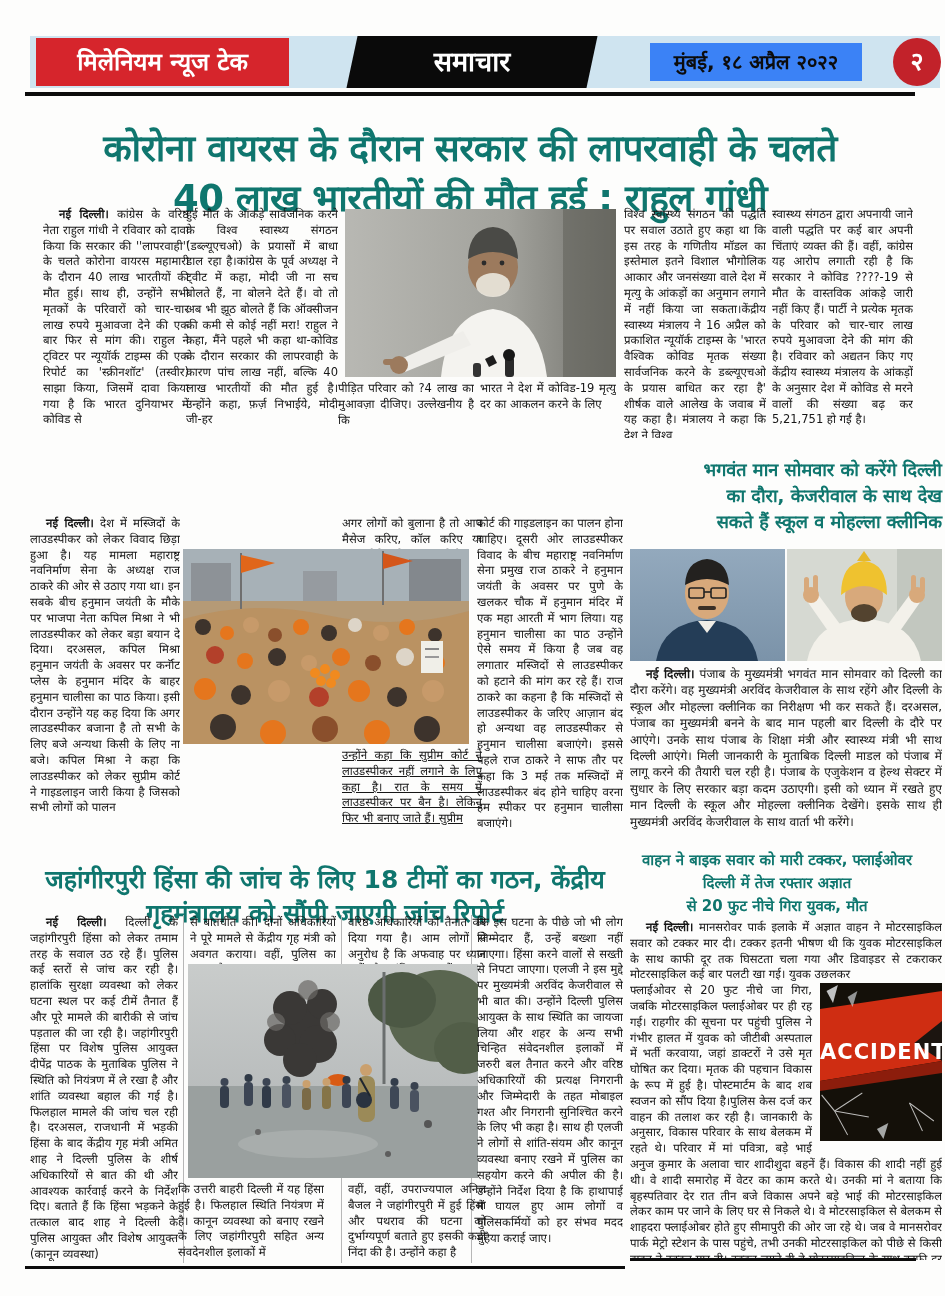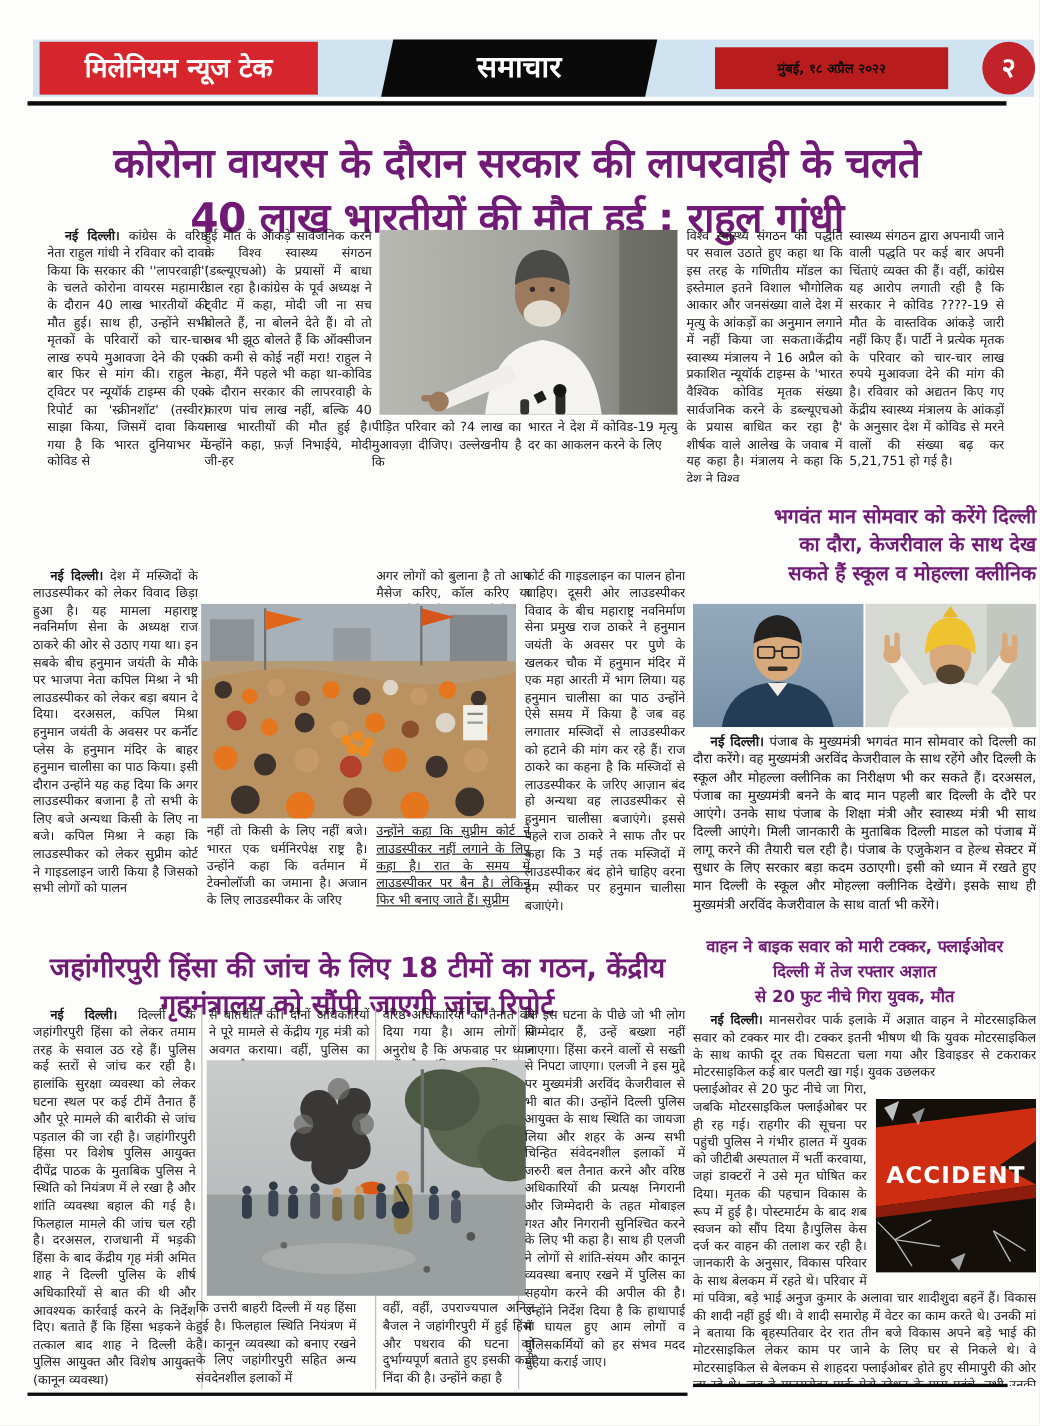--- a/index.html
+++ b/index.html
@@ -6,46 +6,46 @@
   .page{position:relative;width:945px;height:1296px;margin:0 auto;background:#fdfdfc;
         font-family:"DejaVu Sans",sans-serif;color:#161616;overflow:hidden;}
   .abs{position:absolute;}
   
   .band{left:30px;top:36px;width:910px;height:52px;background:#cfe4f0;}
   .logo{left:36px;top:38px;width:253px;height:48px;background:#d6252c;color:#fff;
         font-weight:bold;font-size:24px;line-height:48px;text-align:center;}
   .flag{left:352px;top:36px;width:240px;height:52px;background:#0a0a0a;transform:skewX(-12deg);}
   .flag-text{display:block;color:#fff;font-weight:bold;font-size:27px;line-height:52px;
         text-align:center;transform:skewX(12deg);}
-  .datebox{left:650px;top:43px;width:212px;height:38px;background:#b91c1c;color:#0c0c0c;
-        font-weight:bold;font-size:12px;line-height:38px;text-align:center;}
+  .datebox{left:650px;top:43px;width:212px;height:38px;background:#3b82f6;color:#0c0c0c;
+        font-weight:bold;font-size:20px;line-height:38px;text-align:center;}
   .pagenum{left:893px;top:38px;width:48px;height:48px;background:#c2222a;border-radius:50%;
         color:#fff;font-weight:bold;font-size:25px;line-height:48px;text-align:center;}
   .rule{background:#0c0c0c;}
   .top-rule{left:25px;top:92px;width:890px;height:4px;}
   .bot-rule-left{left:25px;top:1266px;width:600px;height:3px;}
   .bot-rule-right{left:630px;top:1258px;width:286px;height:3px;}
   
-  .hl{font-weight:800;color:#701a75;text-align:center;}
+  .hl{font-weight:800;color:#0f766e;text-align:center;}
   .hl span{display:block;white-space:nowrap;}
   .lead-hl{left:25px;top:99px;width:890px;font-size:37px;line-height:50px;letter-spacing:-0.5px;}
   .kapil-hl{left:25px;top:441px;width:600px;font-size:26px;line-height:35px;}
   .mann-hl{left:612px;top:442px;width:330px;font-size:18px;line-height:26px;text-align:right;}
   .jahan-hl{left:25px;top:842px;width:600px;font-size:25px;line-height:34px;}
   .acc-hl{left:612px;top:837px;width:330px;font-size:15px;line-height:23px;}
   
   .bodytext{font-size:11.5px;line-height:15.8px;text-align:justify;overflow:hidden;}
   .bodytext p{margin:0;}
   .indent{text-indent:16px;}
   .dl{font-weight:bold;}
   .vline{width:1px;background:#b7b7b7;}
   
   .photo{overflow:hidden;background:#bbb;}
   .photo svg{display:block;width:100%;height:100%;}
-  .acc-figure{float:right;width:146px;height:158px;margin:16px 0 6px 8px;position:relative;overflow:hidden;}
+  .acc-figure{float:right;width:122px;height:158px;margin:0 0 6px 8px;position:relative;overflow:hidden;}
   .acc-figure svg{display:block;width:100%;height:100%;}
   .acc-label{position:absolute;left:0;top:62px;width:100%;text-align:center;color:#fff;
         font-weight:bold;font-size:21px;letter-spacing:1px;font-family:"DejaVu Sans",sans-serif;}
 </style>
 </head>
 <body>
 
 <div class="page">
 
   <div class="abs band"></div>
@@ -169,23 +169,20 @@
           <circle cx="152" cy="126" r="5"></circle>
         <circle cx="138" cy="132" r="5"></circle>
           <circle cx="148" cy="134" r="5"></circle>
       </g>
       <rect x="238" y="92" width="22" height="32" fill="#f0efe8"></rect>
       <line x1="242" y1="100" x2="256" y2="100" stroke="#888" stroke-width="2"></line>
       <line x1="242" y1="108" x2="256" y2="108" stroke="#999" stroke-width="2"></line>
     </svg>
   </div>
 
-  <div class="abs bodytext" style="left:188px;top:748px;width:146px;height:88px;">
-    <p>नहीं तो किसी के लिए नहीं बजे। भारत एक धर्मनिरपेक्ष राष्ट्र है। उन्होंने कहा कि वर्तमान में टेक्नोलॉजी का जमाना है। अजान के लिए लाउडस्पीकर के जरिए</p>
-  </div>
   <div class="abs bodytext" style="left:342px;top:748px;width:140px;height:88px;text-decoration:underline;">
     <p>उन्होंने कहा कि सुप्रीम कोर्ट ने लाउडस्पीकर नहीं लगाने के लिए कहा है। रात के समय में लाउडस्पीकर पर बैन है। लेकिन फिर भी बनाए जाते हैं। सुप्रीम</p>
   </div>
   <div class="abs bodytext" style="left:477px;top:516px;width:146px;height:320px;">
     <p>कोर्ट की गाइडलाइन का पालन होना चाहिए। दूसरी ओर लाउडस्पीकर विवाद के बीच महाराष्ट्र नवनिर्माण सेना प्रमुख राज ठाकरे ने हनुमान जयंती के अवसर पर पुणे के खलकर चौक में हनुमान मंदिर में एक महा आरती में भाग लिया। यह हनुमान चालीसा का पाठ उन्होंने ऐसे समय में किया है जब वह लगातार मस्जिदों से लाउडस्पीकर को हटाने की मांग कर रहे हैं। राज ठाकरे का कहना है कि मस्जिदों से लाउडस्पीकर के जरिए आज़ान बंद हो अन्यथा वह लाउडस्पीकर से हनुमान चालीसा बजाएंगे। इससे पहले राज ठाकरे ने साफ तौर पर कहा कि 3 मई तक मस्जिदों में लाउडस्पीकर बंद होने चाहिए वरना हम स्पीकर पर हनुमान चालीसा बजाएंगे।</p>
   </div>
 
   <h2 class="abs hl mann-hl">
     <span>भगवंत मान सोमवार को करेंगे दिल्ली</span>
     <span>का दौरा, केजरीवाल के साथ देख</span>

